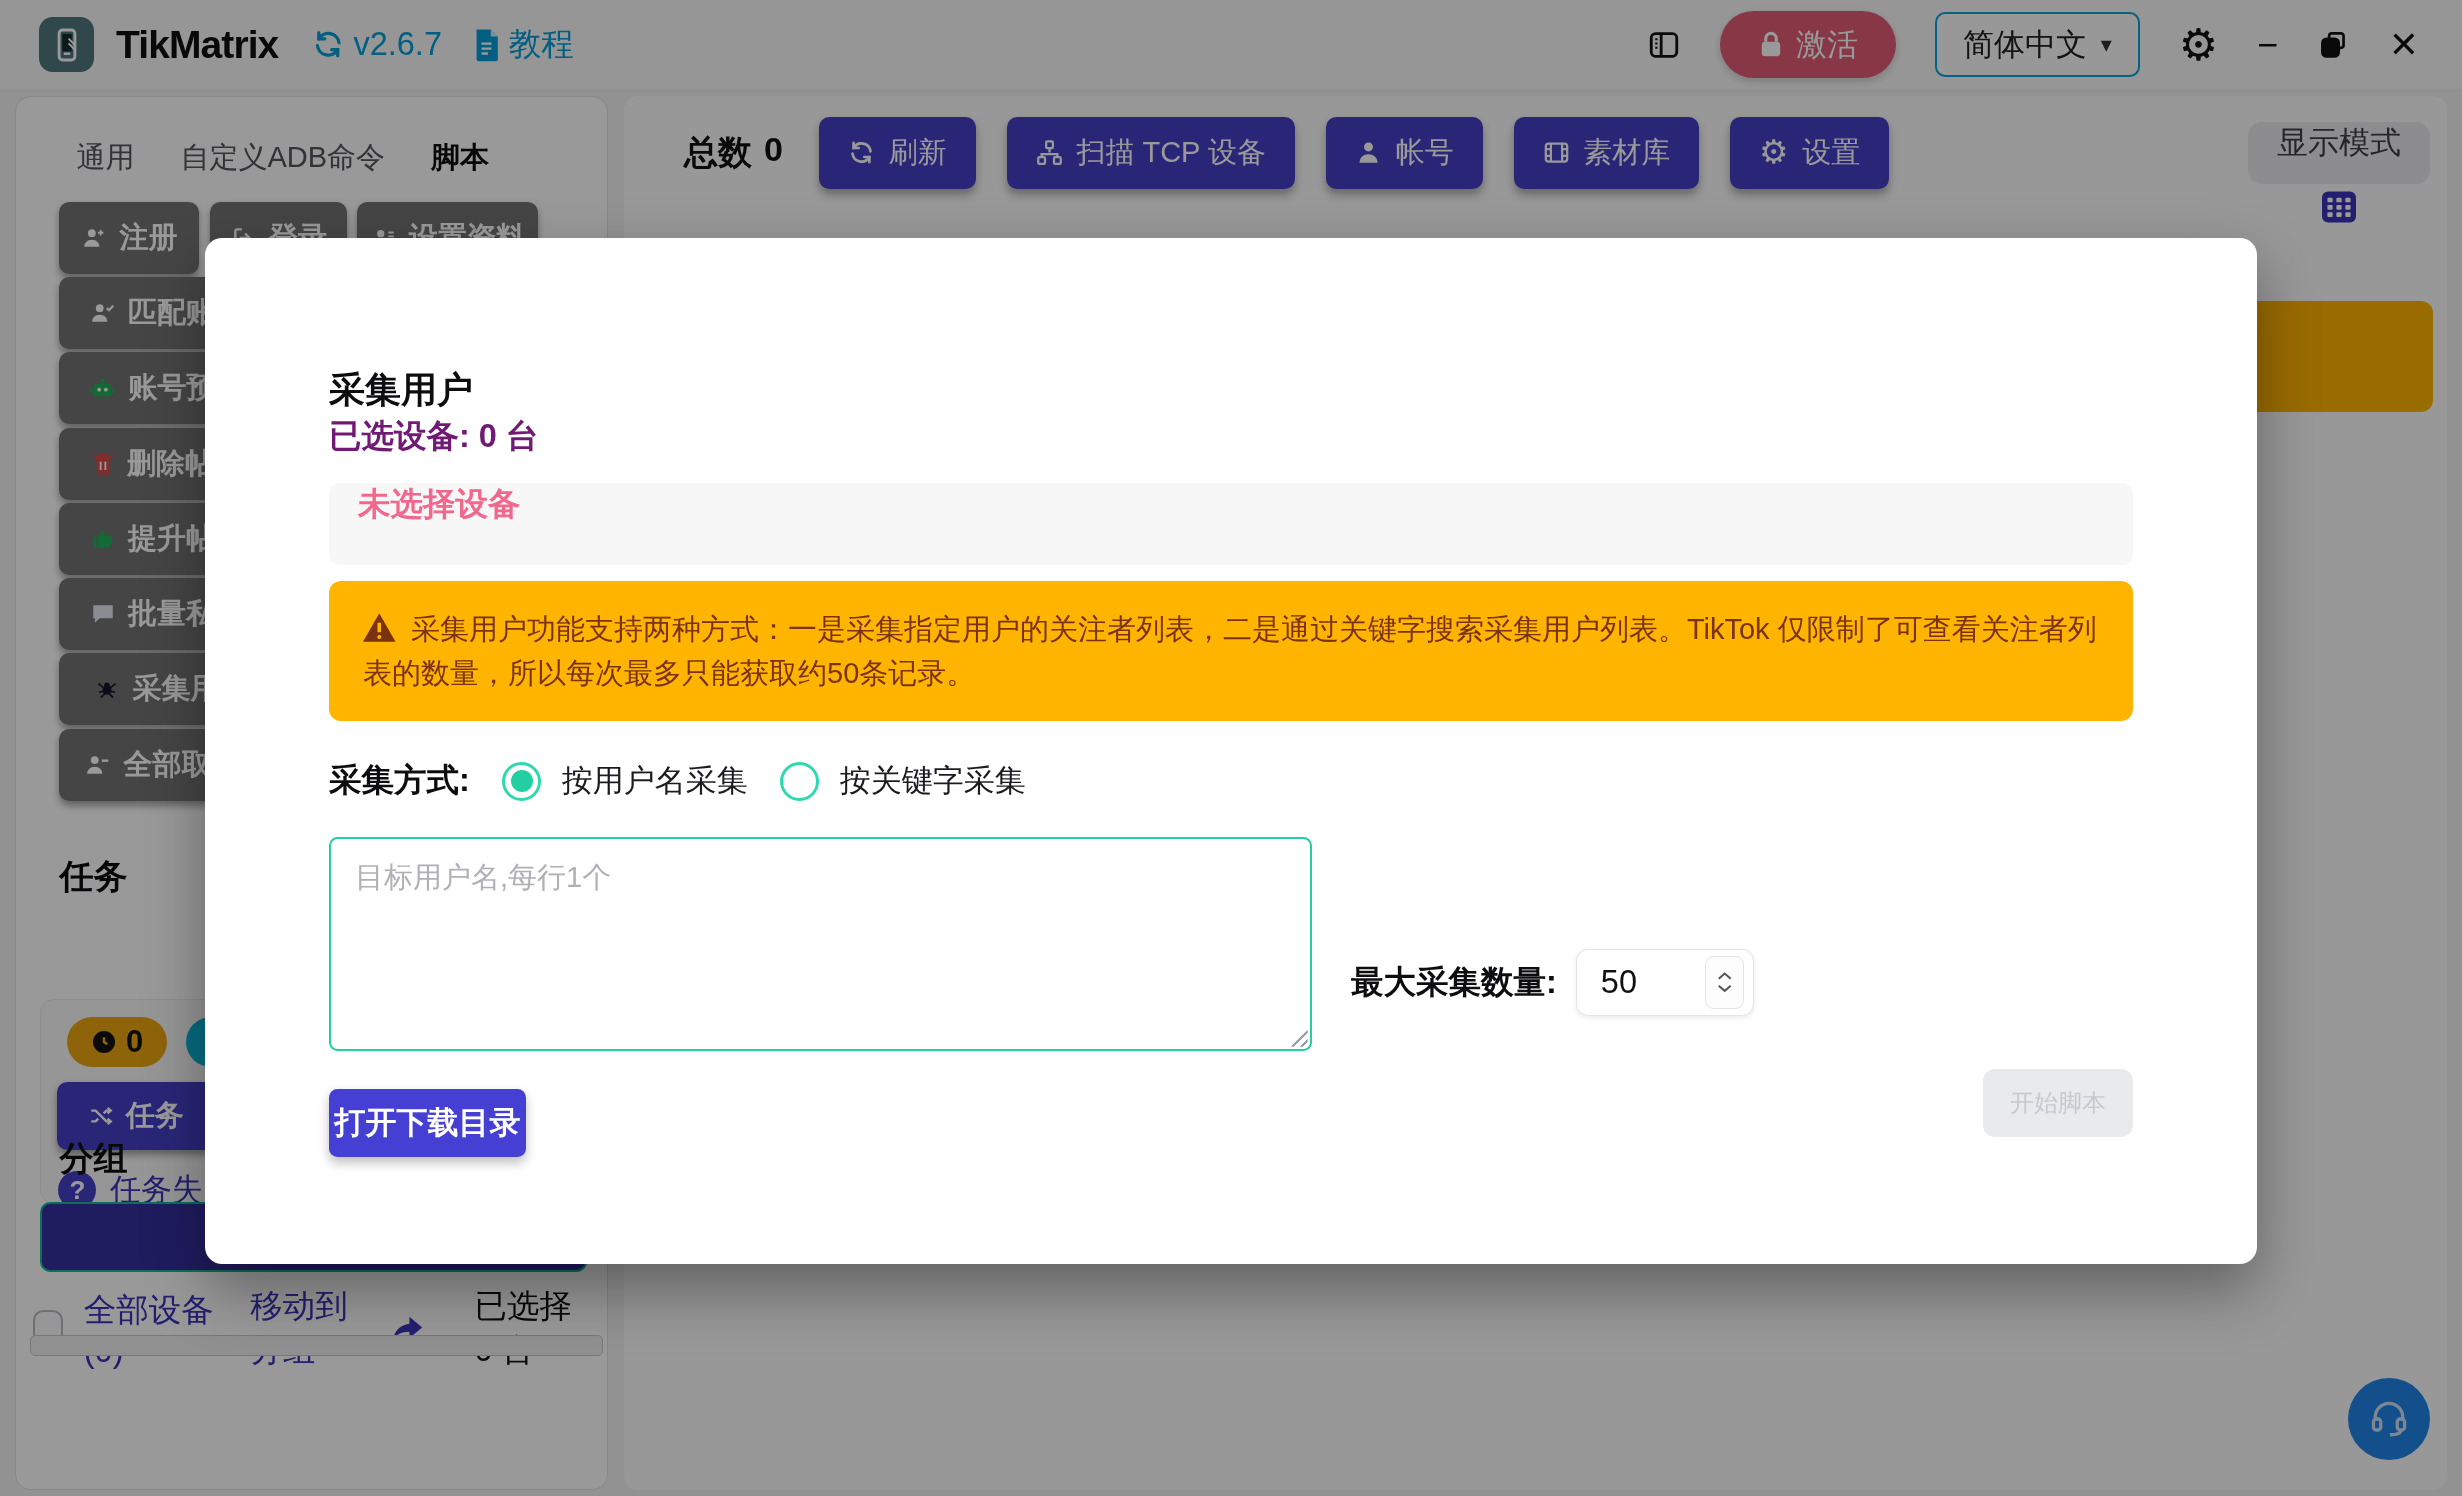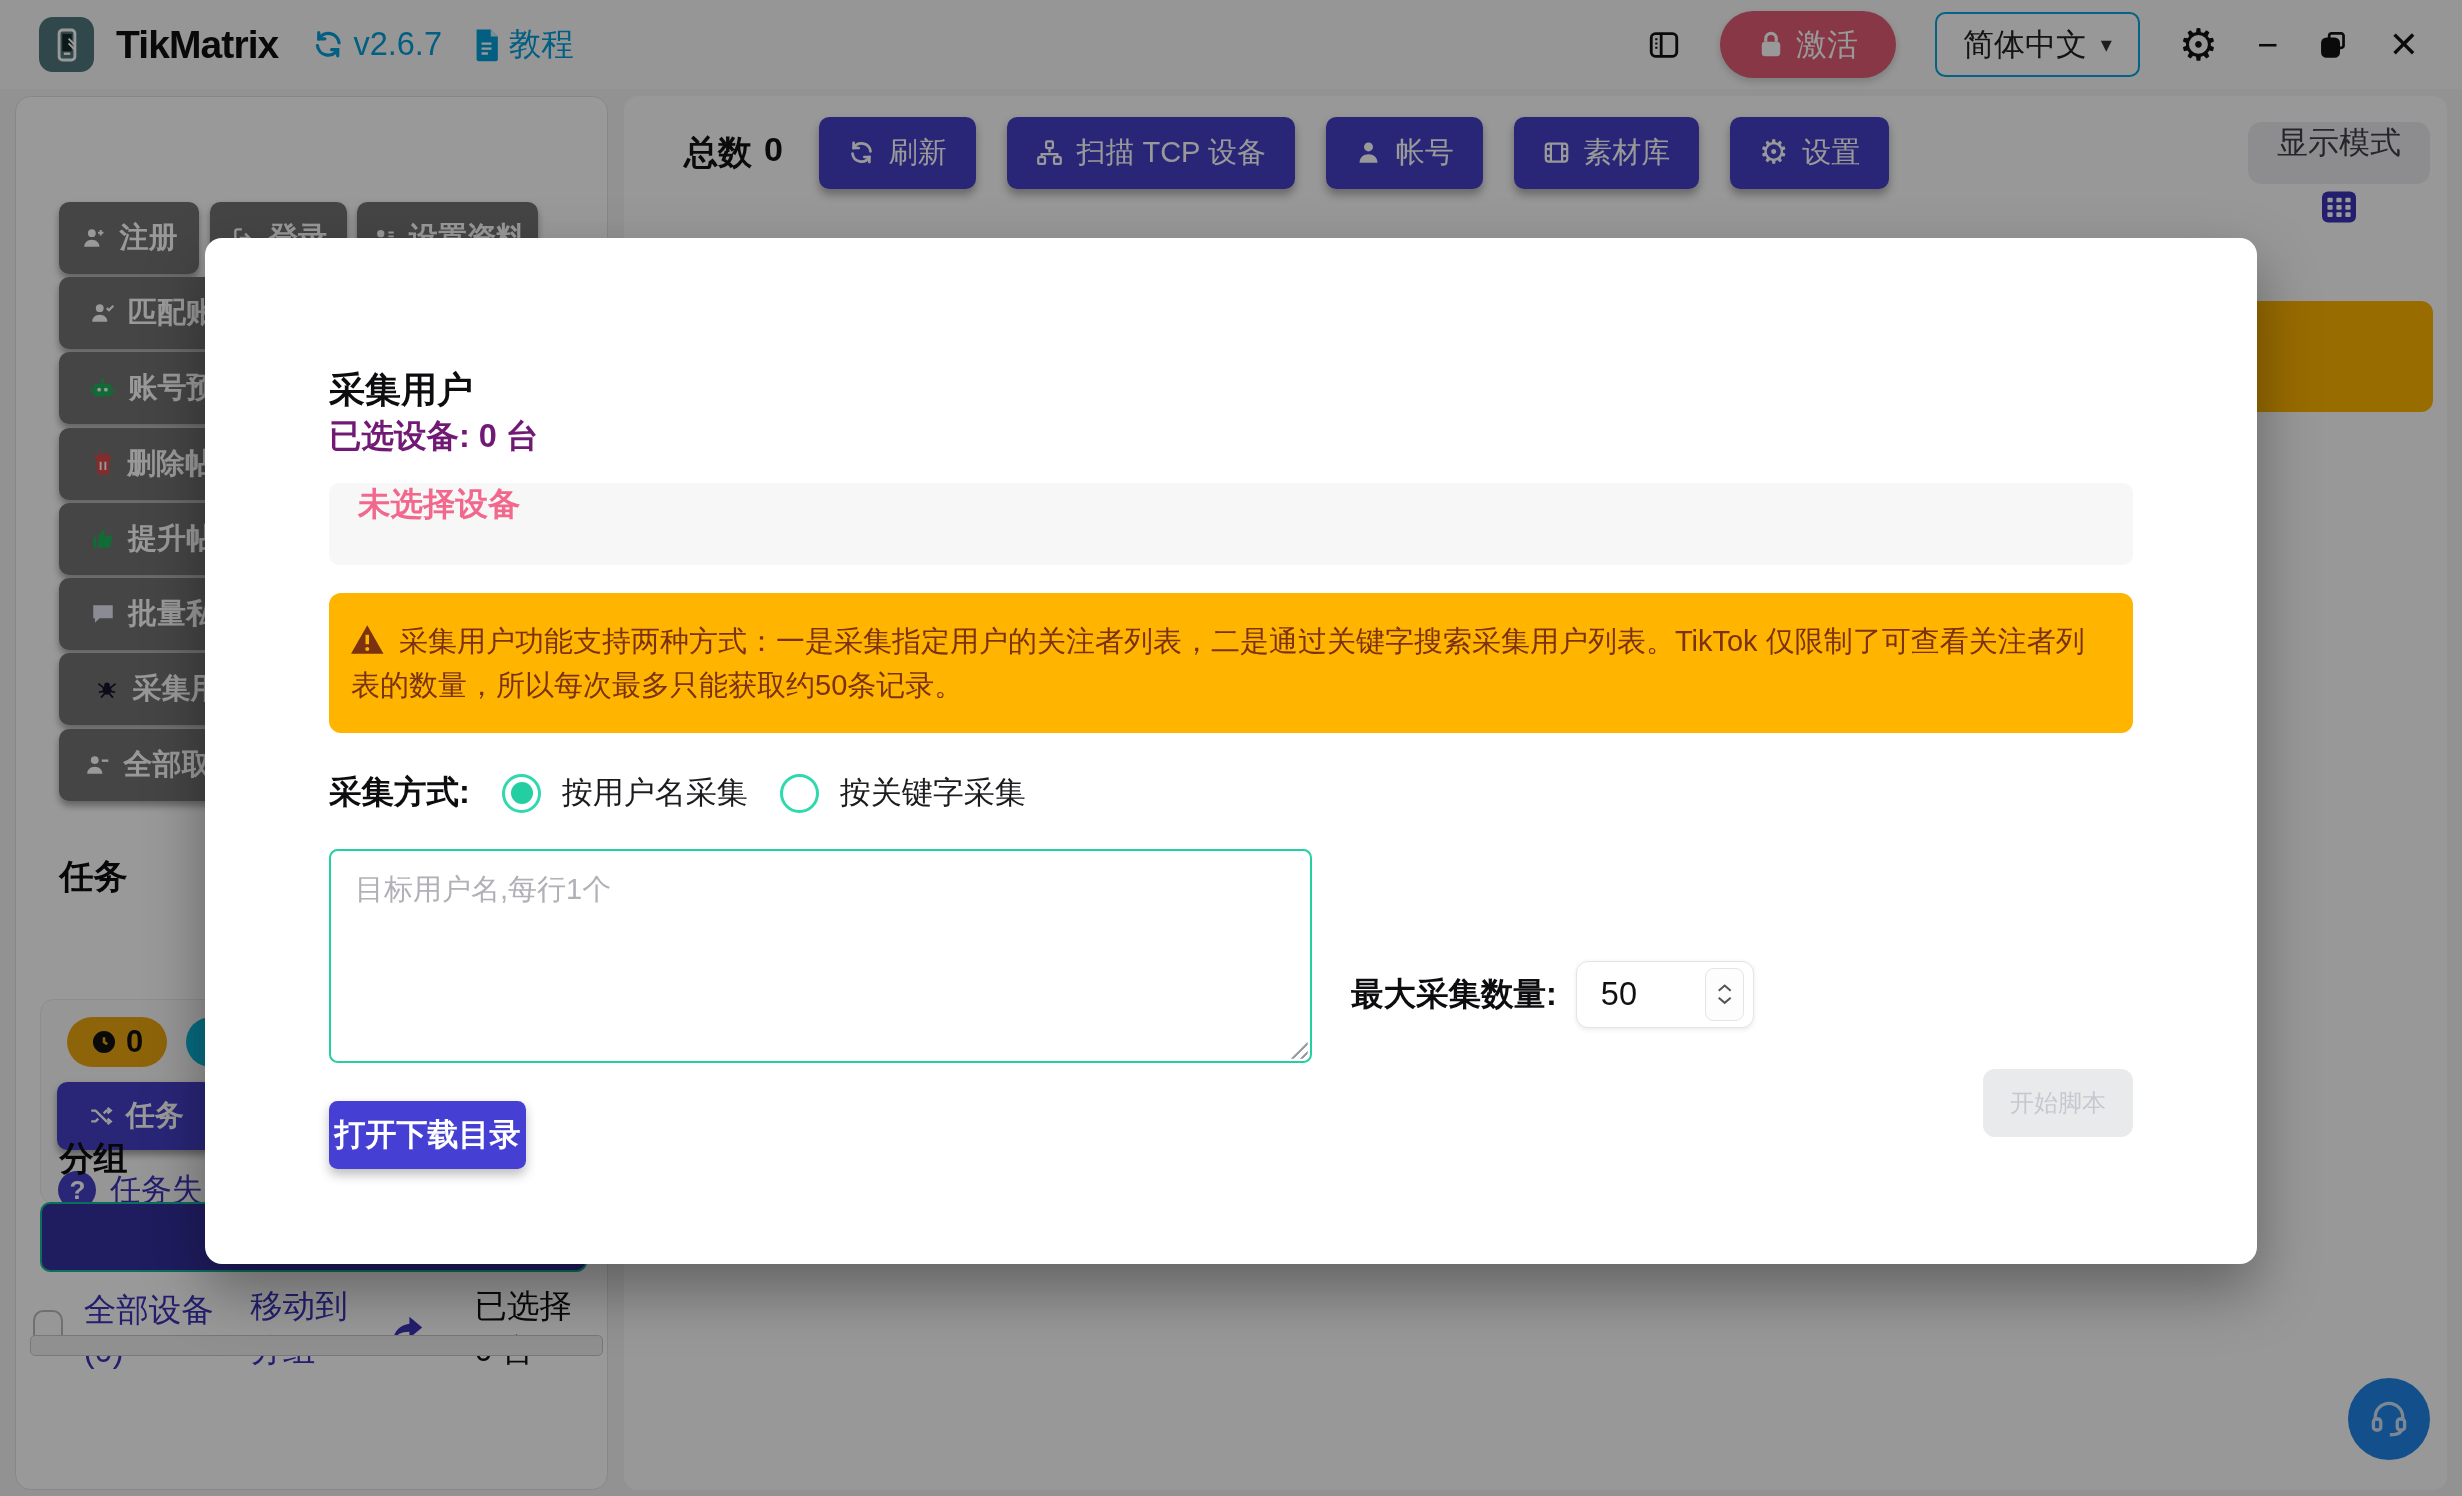--- a/index.html
+++ b/index.html
@@ -75,21 +75,21 @@
   
   .overlay { position:absolute; inset:0; background:rgba(0,0,0,.40); z-index:50; }
   .modal { position:absolute; left:205px; top:238px; width:2052px; height:1026px;
     background:#fff; border-radius:17px; z-index:60; box-shadow:0 26px 60px rgba(0,0,0,.35);
     padding:128px 124px 0 124px; }
   .modal-title { font-size:36px; font-weight:bold; color:#0d0d0f; }
   .sel-dev { font-size:32.5px; font-weight:bold; color:#701a75; }
   .device-box { margin-top:24px; height:82px; background:#f7f7f8; border-radius:10.3px;
     display:flex; align-items:flex-start; padding:0 29px; }
   .no-device { font-size:32.5px; font-weight:bold; color:#f2688c; }
-  .warn-box { margin-top:28px; background:#ffb400; border-radius:12px; padding:26px 22px;
+  .warn-box { margin-top:16px; background:#ffb400; border-radius:12px; padding:26px 34px;
     color:#7b3210; font-size:29px; line-height:44px; }
   .warn-tri { display:inline-block; vertical-align:-3.4px; margin-right:15.4px; }
   .method-row { display:flex; align-items:center; margin-top:38px; gap:32.5px; }
   .method-label { font-size:32.5px; font-weight:bold; color:#0d0d0f; }
   .radio { width:39px; height:39px; border:3.4px solid #2fd9ae; border-radius:50%;
     display:flex; align-items:center; justify-content:center; background:#fff; }
   .radio .dot { width:22px; height:22px; border-radius:50%; background:#23cfa2; }
   .radio-label { font-size:31px; color:#1c1c20; margin-left:-12px; }
   .ta-row { display:flex; margin-top:34px; }
   .ta-wrap { position:relative; width:983px; height:214px; }
@@ -253,20 +253,25 @@
             <rect x="10.3" y="14.4" width="3.4" height="3" rx="0.6"></rect>
             <rect x="16.1" y="14.4" width="3.4" height="3" rx="0.6"></rect>
           </g>
         </svg>
     </span>
   </div>
   <div class="amber-banner"></div>
 </div>
 
 <div class="sidebar">
+  <div class="tabs">
+    <span class="tab">通用</span>
+    <span class="tab">自定义ADB命令</span>
+    <span class="tab active">脚本</span>
+  </div>
 
   <div class="script-grid">
     <div class="s-btn" style="left:17px;top:0;width:140px;">
       <span>
           <svg width="26" height="26" viewBox="0 0 24 24" fill="#fff">
             <circle cx="10" cy="7.5" r="3.6"></circle>
             <path d="M3 20c0-3.8 3.1-6.4 7-6.4s7 2.6 7 6.4z"></path>
             <path d="M18.2 4.6v5M15.7 7.1h5" stroke="#fff" stroke-width="1.8"></path>
           </svg>
         </span>

